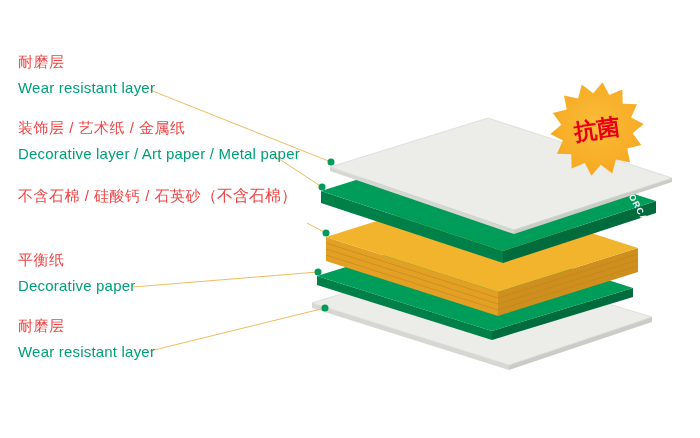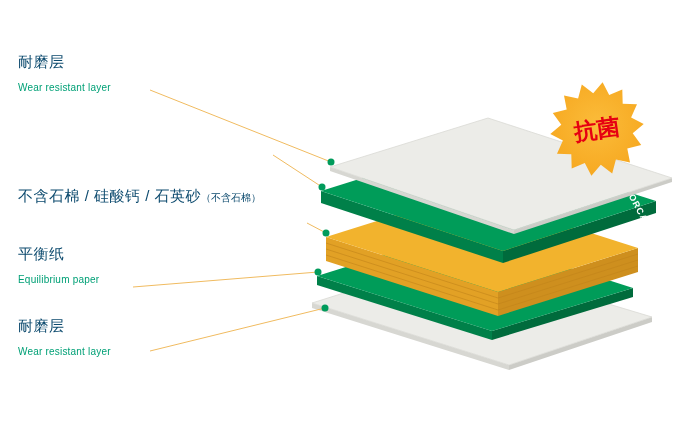--- a/index.html
+++ b/index.html
@@ -1,23 +1,23 @@
 <!DOCTYPE html>
 <html><head>
 <meta charset="utf-8">
 <style>
   * { margin:0; padding:0; box-sizing:border-box; }
   html,body { background:#ffffff; }
   body { font-family:"Liberation Sans","DejaVu Sans",sans-serif; }
   .stage { position:relative; width:700px; height:438px; background:#ffffff; overflow:hidden; }
   svg.scene { position:absolute; left:0; top:0; }
   .label { position:absolute; left:18px; }
-  .label .zh { font-size:15px; color:#0c4a6e; line-height:20px; letter-spacing:0.5px; margin-bottom:8px; }
-  .label .zh .note { font-size:10px; letter-spacing:0; }
-  .label .en { font-size:10px; color:#00a076; line-height:16px; letter-spacing:0.2px; }
+  .label .zh { font-size:15px; color:#ef4444; line-height:20px; letter-spacing:0.5px; margin-bottom:8px; }
+  .label .zh .note { font-size:16px; letter-spacing:0; }
+  .label .en { font-size:15px; color:#00a076; line-height:16px; letter-spacing:0.2px; }
 </style>
 </head>
 <body>
 
 <div class="stage">
 
   <svg class="scene" width="700" height="438" viewBox="0 0 700 438">
     <defs>
       <radialGradient id="badgeGrad" cx="50%" cy="45%" r="60%">
         <stop offset="0" stop-color="#FBBC3A"></stop>
@@ -86,28 +86,32 @@
       <polygon id="badge-star" fill="url(#badgeGrad)" points="602.6,82.3 609.2,95.1 622.3,89.4 622.7,103.7 637.0,104.3 631.1,117.4 643.7,124.1 632.7,133.3 641.2,144.9 627.3,148.4 630.0,162.5 615.9,159.6 612.2,173.5 600.8,164.8 591.4,175.7 584.8,162.9 571.7,168.6 571.3,154.3 557.0,153.7 562.9,140.6 550.3,133.9 561.3,124.7 552.8,113.1 566.7,109.6 564.0,95.5 578.1,98.4 581.8,84.5 593.2,93.2"></polygon>
       <text x="597" y="129" text-anchor="middle" dy=".35em" font-size="23" font-weight="bold" transform="rotate(-8 597 129)" fill="#E60012">抗菌</text>
     </g>
   </svg>
 
   <div class="label" style="top:52px">
     <div class="zh">耐磨层</div>
     <div class="en">Wear resistant layer</div>
   </div>
 
+  <div class="label" style="top:118px">
+    <div class="zh">装饰层 / 艺术纸 / 金属纸</div>
+    <div class="en">Decorative layer / Art paper / Metal paper</div>
+  </div>
 
   <div class="label" style="top:186px">
     <div class="zh"><span>不含石棉 / 硅酸钙 / 石英砂</span><span class="note">（不含石棉）</span></div>
   </div>
 
-  <div class="label" style="top:244px">
+  <div class="label" style="top:250px">
     <div class="zh">平衡纸</div>
-    <div class="en">Equilibrium paper</div>
+    <div class="en">Decorative paper</div>
   </div>
 
   <div class="label" style="top:316px">
     <div class="zh">耐磨层</div>
     <div class="en">Wear resistant layer</div>
   </div>
 
 </div>
 
 </body></html>

